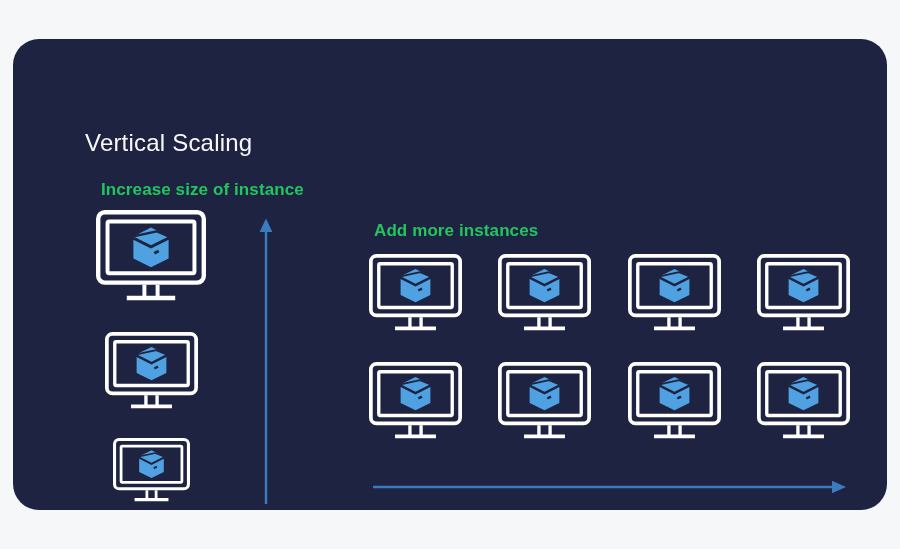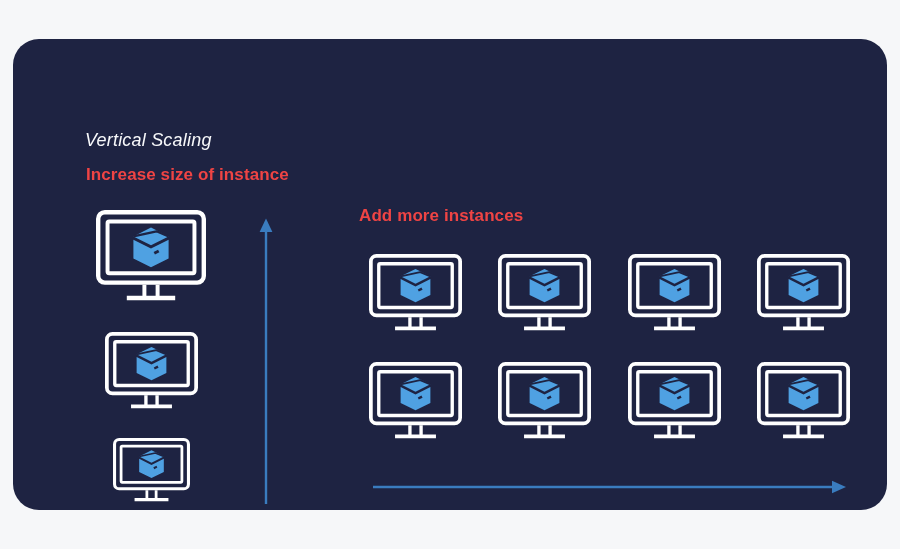--- a/index.html
+++ b/index.html
@@ -9,27 +9,26 @@
     font-family:"Liberation Sans", sans-serif;
     overflow:hidden;
   }
   .stage{position:relative;width:900px;height:549px;}
   .card{
     position:absolute;left:13px;top:39px;width:874px;height:471px;
     background:#1E2342;border-radius:26px;
   }
   .sec-title{
     position:absolute;margin:0;
-    color:#F8F9FB;font-size:18px;font-weight:400;line-height:1;
+    color:#F8F9FB;font-size:24px;font-weight:400;line-height:1;
     letter-spacing:0.2px;
-    font-style:italic;
   }
   .sec-sub{
-    position:absolute;margin:1px;
-    color:#ef4444;font-size:17px;font-weight:700;line-height:1;
+    position:absolute;margin:16px;
+    color:#22c55e;font-size:17px;font-weight:700;line-height:1;
     letter-spacing:0.1px;
   }
   #v-title{left:72px;top:92px;}
   #v-sub{left:72px;top:126px;}
   #h-title{left:345px;top:132px;}
   #h-sub{left:345px;top:167px;}
   .monitor{position:absolute;display:block;}
   .arrow{position:absolute;display:block;}
   .hidden-defs{position:absolute;width:0;height:0;overflow:hidden;}
 </style>

